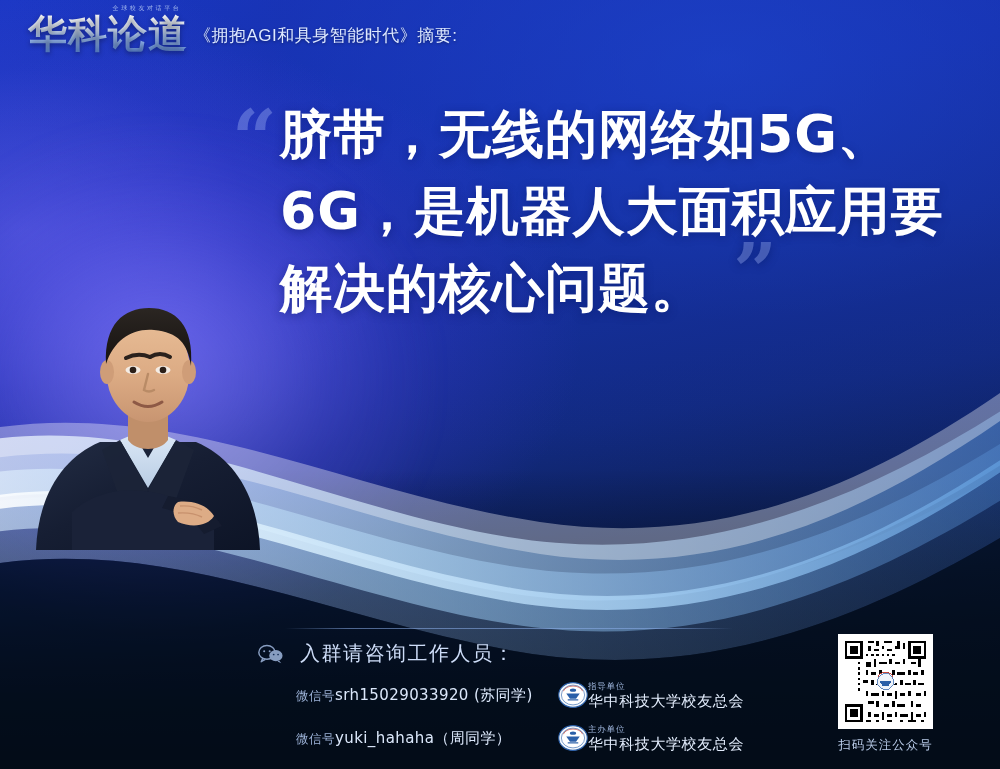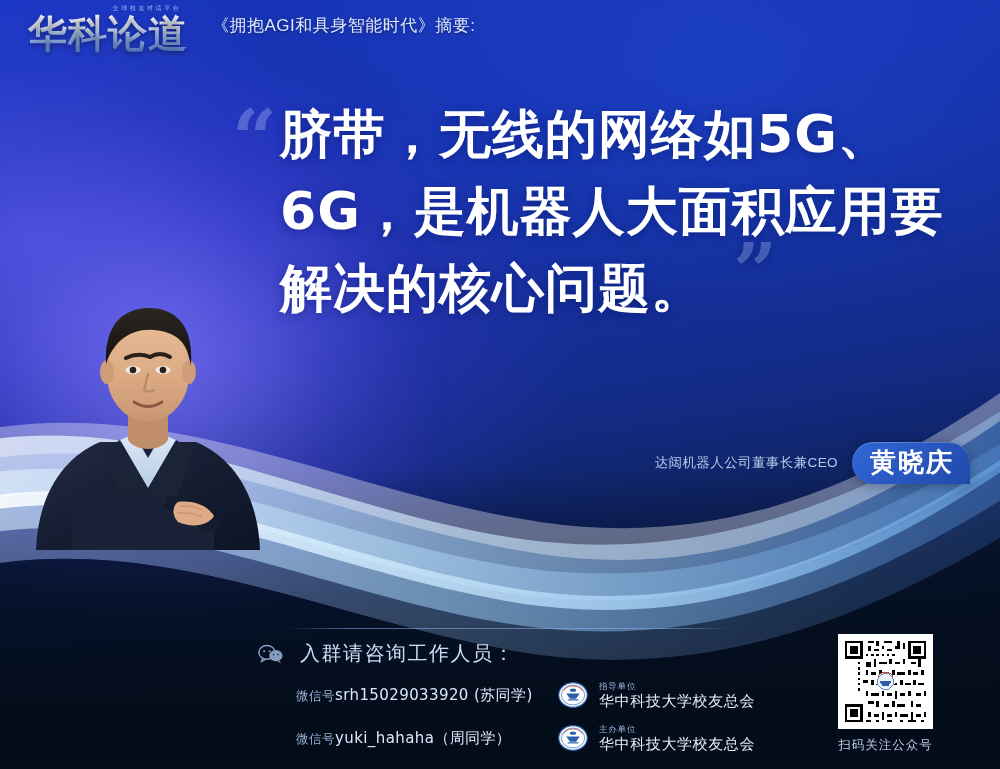--- a/index.html
+++ b/index.html
@@ -21,21 +21,21 @@
     background:linear-gradient(180deg, rgba(4,10,26,0) 0%, rgba(4,10,26,0.55) 42%, rgba(3,8,20,0.93) 78%, #03070f 100%);
     pointer-events:none;
   }
   .left-glow {
     position:absolute; left:-120px; top:120px; width:560px; height:520px;
     background:radial-gradient(ellipse at 50% 50%, rgba(150,140,255,0.42) 0%, rgba(110,100,240,0.18) 42%, rgba(0,0,0,0) 72%);
     filter:blur(8px); pointer-events:none;
   }
 
   
-  .header { position:absolute; left:28px; top:14px; display:flex; align-items:flex-start; gap:24px; z-index:30; }
+  .header { position:absolute; left:28px; top:14px; display:flex; align-items:flex-end; gap:6px; z-index:30; }
   .logo-wrap { position:relative; }
   .logo-tag {
     position:absolute; left:54px; top:-10px; width:130px; text-align:center;
     font-size:6px; letter-spacing:2.6px; color:#b9cdf5; opacity:.85; white-space:nowrap;
   }
   .logo-text {
     font-size:39px; font-weight:bold; letter-spacing:1px; line-height:1;
     font-family:"DejaVu Sans","Liberation Sans",sans-serif;
     background:linear-gradient(180deg,#ffffff 0%,#eaf2ff 32%,#9fc0f5 62%,#5b86d6 100%);
     -webkit-background-clip:text; background-clip:text; color:transparent;
@@ -92,21 +92,21 @@
   .foot-head { display:flex; align-items:center; gap:16px; }
   .wechat-icon { width:26px; height:20px; flex:0 0 auto; opacity:.85; }
   .foot-head-text { font-size:20px; color:#cddcf7; letter-spacing:1.5px; }
 
   .foot-row { display:flex; align-items:center; margin-top:13px; }
   .foot-left { width:300px; display:flex; align-items:baseline; gap:0; padding-left:38px; }
   .wx-label { font-size:12.5px; color:#9db3d8; letter-spacing:0.5px; white-space:nowrap; }
   .wx-value { font-size:15px; color:#dce8fb; letter-spacing:0.4px; white-space:nowrap;
     font-family:"DejaVu Sans","Liberation Sans",sans-serif; }
 
-  .org-item { display:flex; align-items:center; gap:11px; }
+  .org-item { display:flex; align-items:center; gap:0; }
   .org-seal { width:30px; height:30px; flex:0 0 auto; }
   .org-txt { display:flex; flex-direction:column; line-height:1.05; }
   .org-kind { font-size:8.5px; color:#9fb6dd; letter-spacing:0.8px; margin-bottom:2px; }
   .org-name { font-size:15px; color:#e2ecfc; letter-spacing:0.6px; white-space:nowrap; }
 
   
   .qr-box { position:absolute; left:838px; top:634px; z-index:26; text-align:center; }
   .qr-img { width:95px; height:95px; background:#fff; padding:4px; display:block; }
   .qr-caption { margin-top:8px; font-size:12.5px; color:#b9cbe8; letter-spacing:1px; white-space:nowrap; }
 </style>
@@ -238,24 +238,20 @@
       <div class="qline">6G，是机器人大面积应用要</div>
       <div class="qline">
         <span class="qline-last">
           <span>解决的核心问题。</span>
           <span class="qmark-close">”</span>
         </span>
       </div>
     </div>
   </div>
 
-  <div class="attrib">
-    <div class="attrib-role">达闼机器人公司董事长兼CEO</div>
-    <div class="name-badge">黄晓庆</div>
-  </div>
 
   <div class="divider"></div>
 
   <div class="footer">
     <div class="foot-head">
       <svg class="wechat-icon" viewBox="0 0 32 24">
         <ellipse cx="11" cy="10" rx="10" ry="8.4" fill="none" stroke="#9fb6dd" stroke-width="1.8"></ellipse>
         <path d="M 6,17 L 4,21.5 L 9,18.6" fill="none" stroke="#9fb6dd" stroke-width="1.8" stroke-linejoin="round"></path>
         <circle cx="7.6" cy="8.6" r="1.25" fill="#9fb6dd"></circle>
         <circle cx="14.4" cy="8.6" r="1.25" fill="#9fb6dd"></circle>

